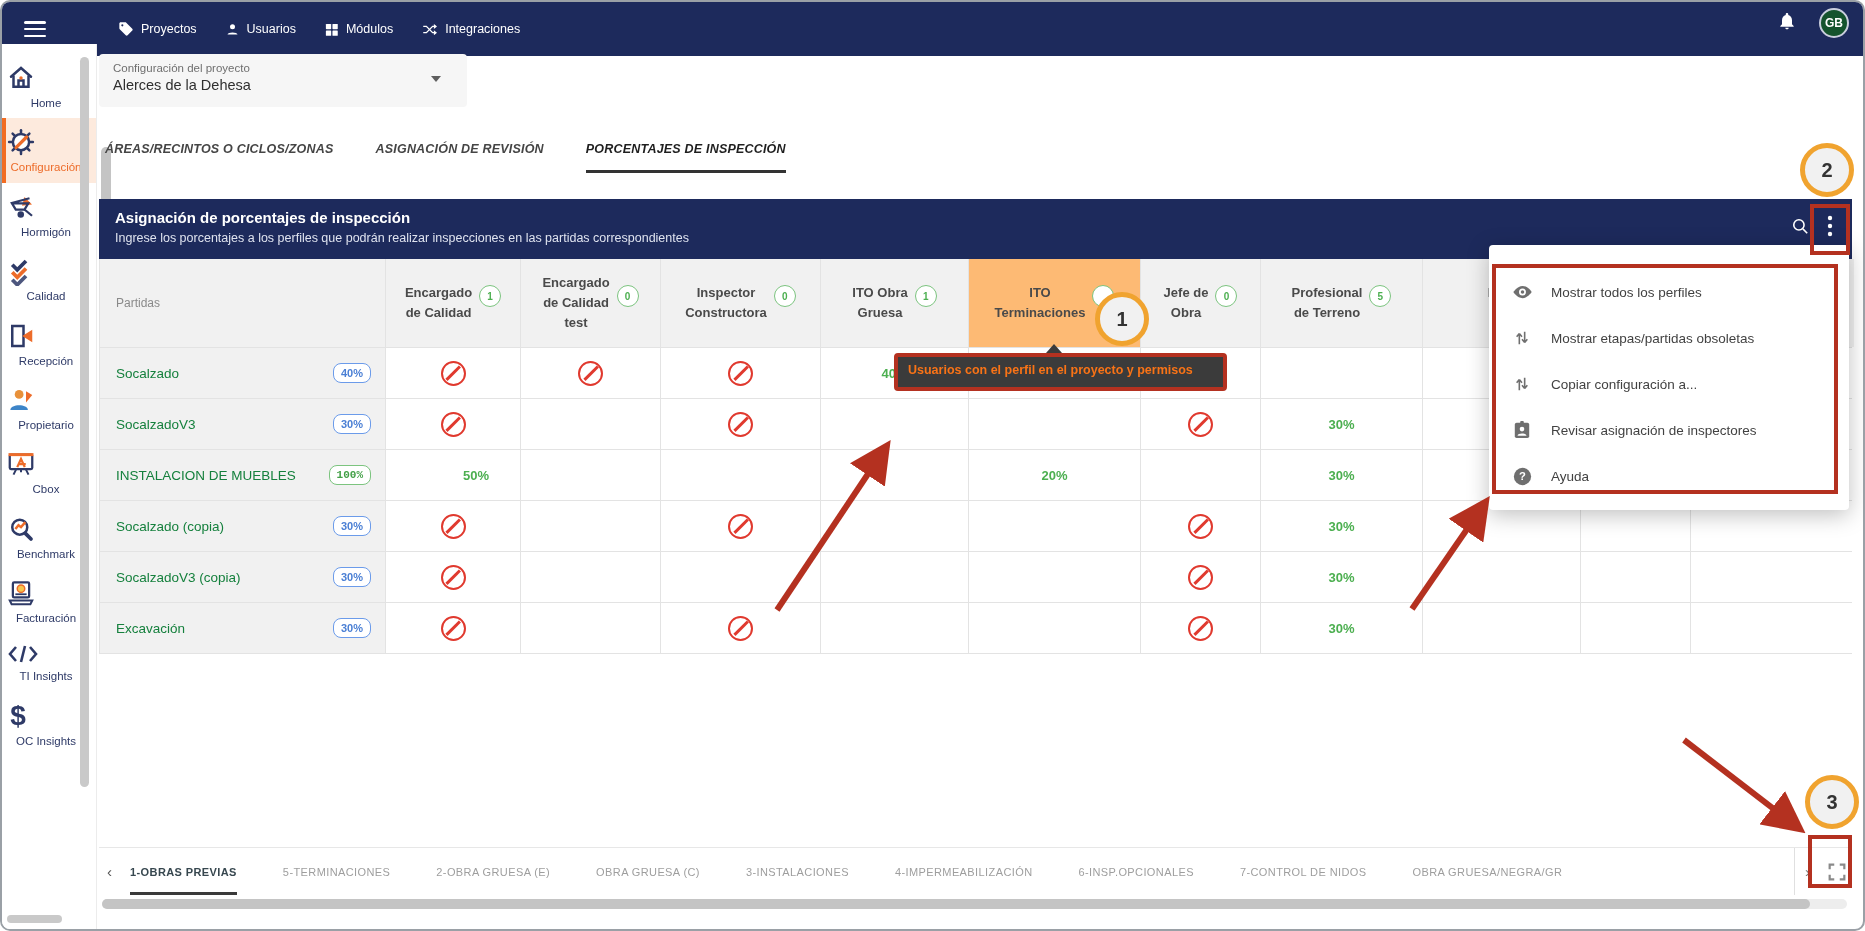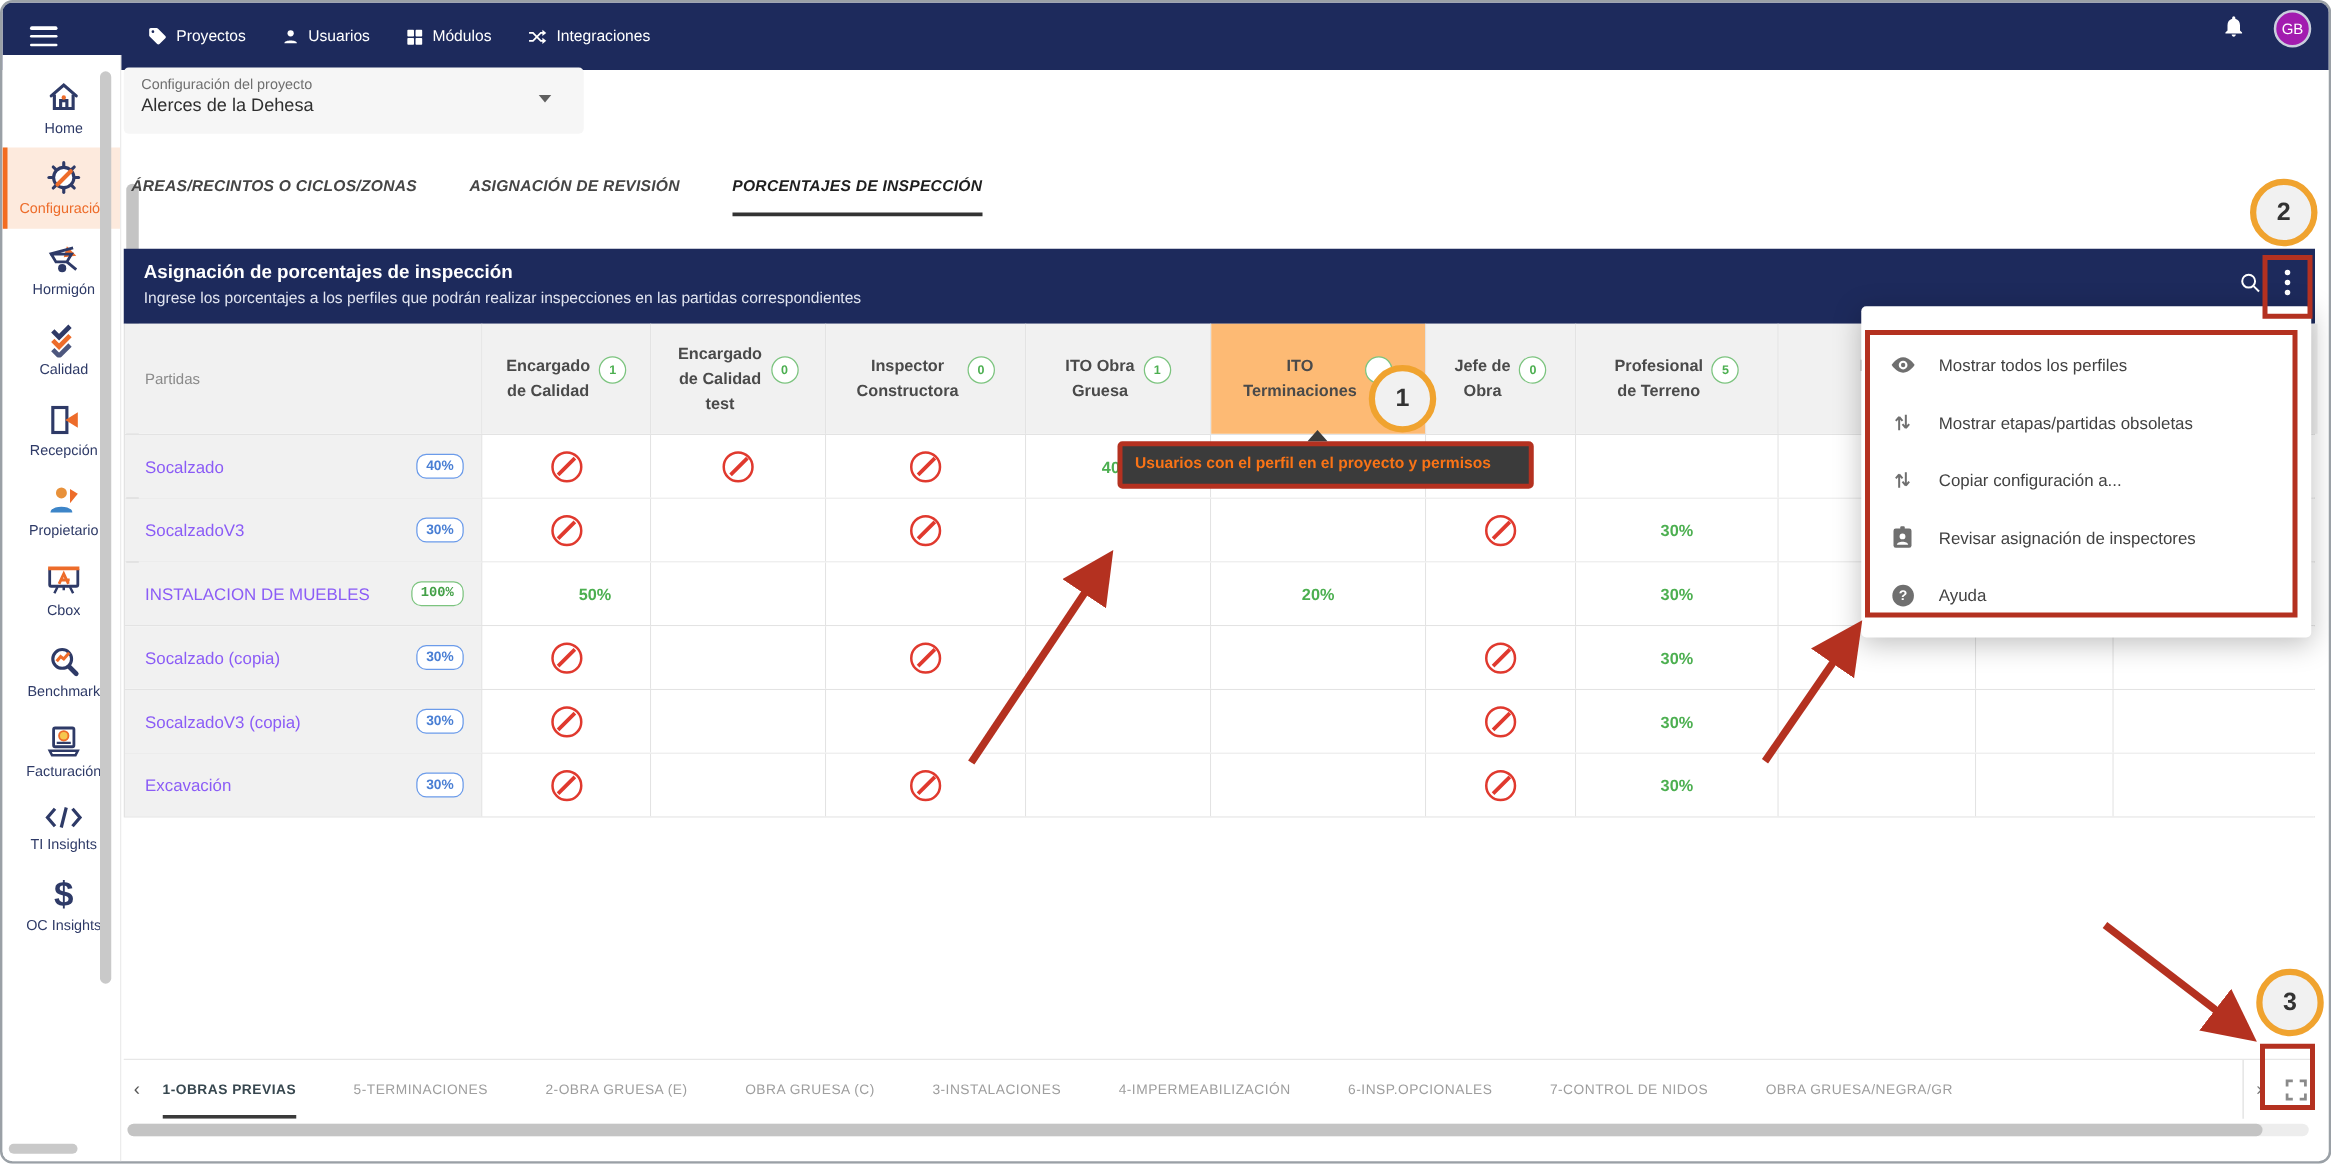--- a/index.html
+++ b/index.html
@@ -7,25 +7,25 @@
   #frame{position:relative;width:1865px;height:931px;background:#fff;border:2px solid #9aa0a6;border-radius:10px;overflow:hidden;}
 
   
   #navbar{position:absolute;left:0;top:0;width:100%;height:54px;background:#1d2a5c;display:flex;align-items:center;}
   .hamburger{width:22px;height:16px;margin-left:22px;display:flex;flex-direction:column;justify-content:space-between;cursor:pointer;}
   .hamburger div{height:2.5px;background:#fff;border-radius:2px;}
   #nav-items{display:flex;align-items:center;gap:28px;margin-left:72px;}
   .nav-item{display:flex;align-items:center;gap:7px;color:#fff;font-size:12.5px;cursor:pointer;}
   .nav-item svg{display:block;}
   #nav-right{position:absolute;right:14px;top:0;height:42px;display:flex;align-items:center;gap:22px;}
-  #avatar{width:30px;height:30px;border-radius:50%;background:#a21caf;border:2px solid #c9cedd;color:#fff;font-size:12px;font-weight:normal;display:flex;align-items:center;justify-content:center;}
+  #avatar{width:30px;height:30px;border-radius:50%;background:#14532d;border:2px solid #c9cedd;color:#fff;font-size:12px;font-weight:bold;display:flex;align-items:center;justify-content:center;}
 
   
   #sidebar{position:absolute;left:0;top:42px;width:95px;bottom:0;background:#fff;border-right:1px solid #ececec;padding-top:10px;display:flex;flex-direction:column;}
-  .side-item{display:flex;flex-direction:column;align-items:center;gap:3px;padding:9px 0 8px 0;cursor:pointer;border-left:4px solid transparent;}
+  .side-item{display:flex;flex-direction:column;gap:3px;padding:9px 0 8px 0;cursor:pointer;border-left:4px solid transparent;}
   .side-item .lbl{font-size:11.5px;color:#2e3a67;max-width:80px;overflow:hidden;white-space:nowrap;text-align:center;line-height:1.25;}
   .side-item .lbl.wrap{white-space:normal;}
   .side-item.active{background:#fdeadd;border-left:4px solid #f26c21;}
   .side-item.active .lbl{color:#ed6c2a;}
   #side-scroll{position:absolute;left:78px;top:55px;width:9px;height:730px;background:#c9c9c9;border-radius:5px;}
   #side-hscroll{position:absolute;left:5px;bottom:6px;width:55px;height:8px;background:#c9c9c9;border-radius:4px;}
   #content-vscroll{position:absolute;left:99px;top:145px;width:10px;height:315px;background:#c4c4c4;border-radius:5px;}
 
   
   #selector{position:absolute;left:97px;top:52px;width:368px;height:53px;background:#f6f6f6;border-radius:4px;padding:8px 14px;cursor:pointer;}
@@ -51,21 +51,21 @@
   .tcell{border-right:1px solid #e3e3e3;display:flex;align-items:center;justify-content:center;}
   .tcell:last-child{border-right:none;}
   #thead .tcell{height:88px;background:#f1f1f1;}
   #thead .tcell.hl{background:#fdba74;}
   #thead .tcell.first{justify-content:flex-start;padding-left:16px;}
   .col-label{font-size:13px;font-weight:bold;color:#4a4a4a;text-align:center;line-height:1.55;}
   .first-col-label{font-size:12px;color:#8a8a8a;}
   .cnt-badge{width:22px;height:22px;border:1.5px solid #7cc47f;border-radius:50%;background:#fff;color:#4caf50;font-size:10px;font-weight:bold;display:flex;align-items:center;justify-content:center;margin-left:7px;margin-top:-14px;flex:0 0 auto;}
   .body-row .tcell{height:50px;background:#fff;}
   .body-row .tcell.first{background:#f1f1f1;justify-content:space-between;padding:0 14px 0 16px;}
-  .row-name{font-size:13.5px;color:#8b5cf6;}
+  .row-name{font-size:13.5px;color:#15803d;}
   .pct-pill{font-size:11px;font-weight:bold;padding:3px 7px;border-radius:8px;background:#fff;border:1.5px solid #6b9bea;color:#4a7fd4;}
   .pct-pill.green{border-color:#7cc47f;color:#43a047;font-family:Liberation Mono, monospace;}
   .pct-val{font-size:13px;font-weight:bold;color:#4caf50;}
   .blocked{position:relative;width:25px;height:25px;border:2.5px solid #e0392e;border-radius:50%;display:inline-block;}
   .blocked::after{content:"";position:absolute;left:50%;top:50%;width:19px;height:2.5px;background:#e0392e;transform:translate(-50%,-50%) rotate(-45deg);}
 
   
   #tooltip{position:absolute;left:892px;top:351px;width:333px;background:#3b3b3b;border:4px solid #b43120;border-radius:4px;padding:6px 10px 10px 10px;z-index:30;}
   #tooltip .tt-caret{position:absolute;left:148px;top:-13px;width:0;height:0;border-left:8px solid transparent;border-right:8px solid transparent;border-bottom:9px solid #3b3b3b;}
   #tooltip .tt-title{color:#f97316;font-size:12.5px;font-weight:bold;}

